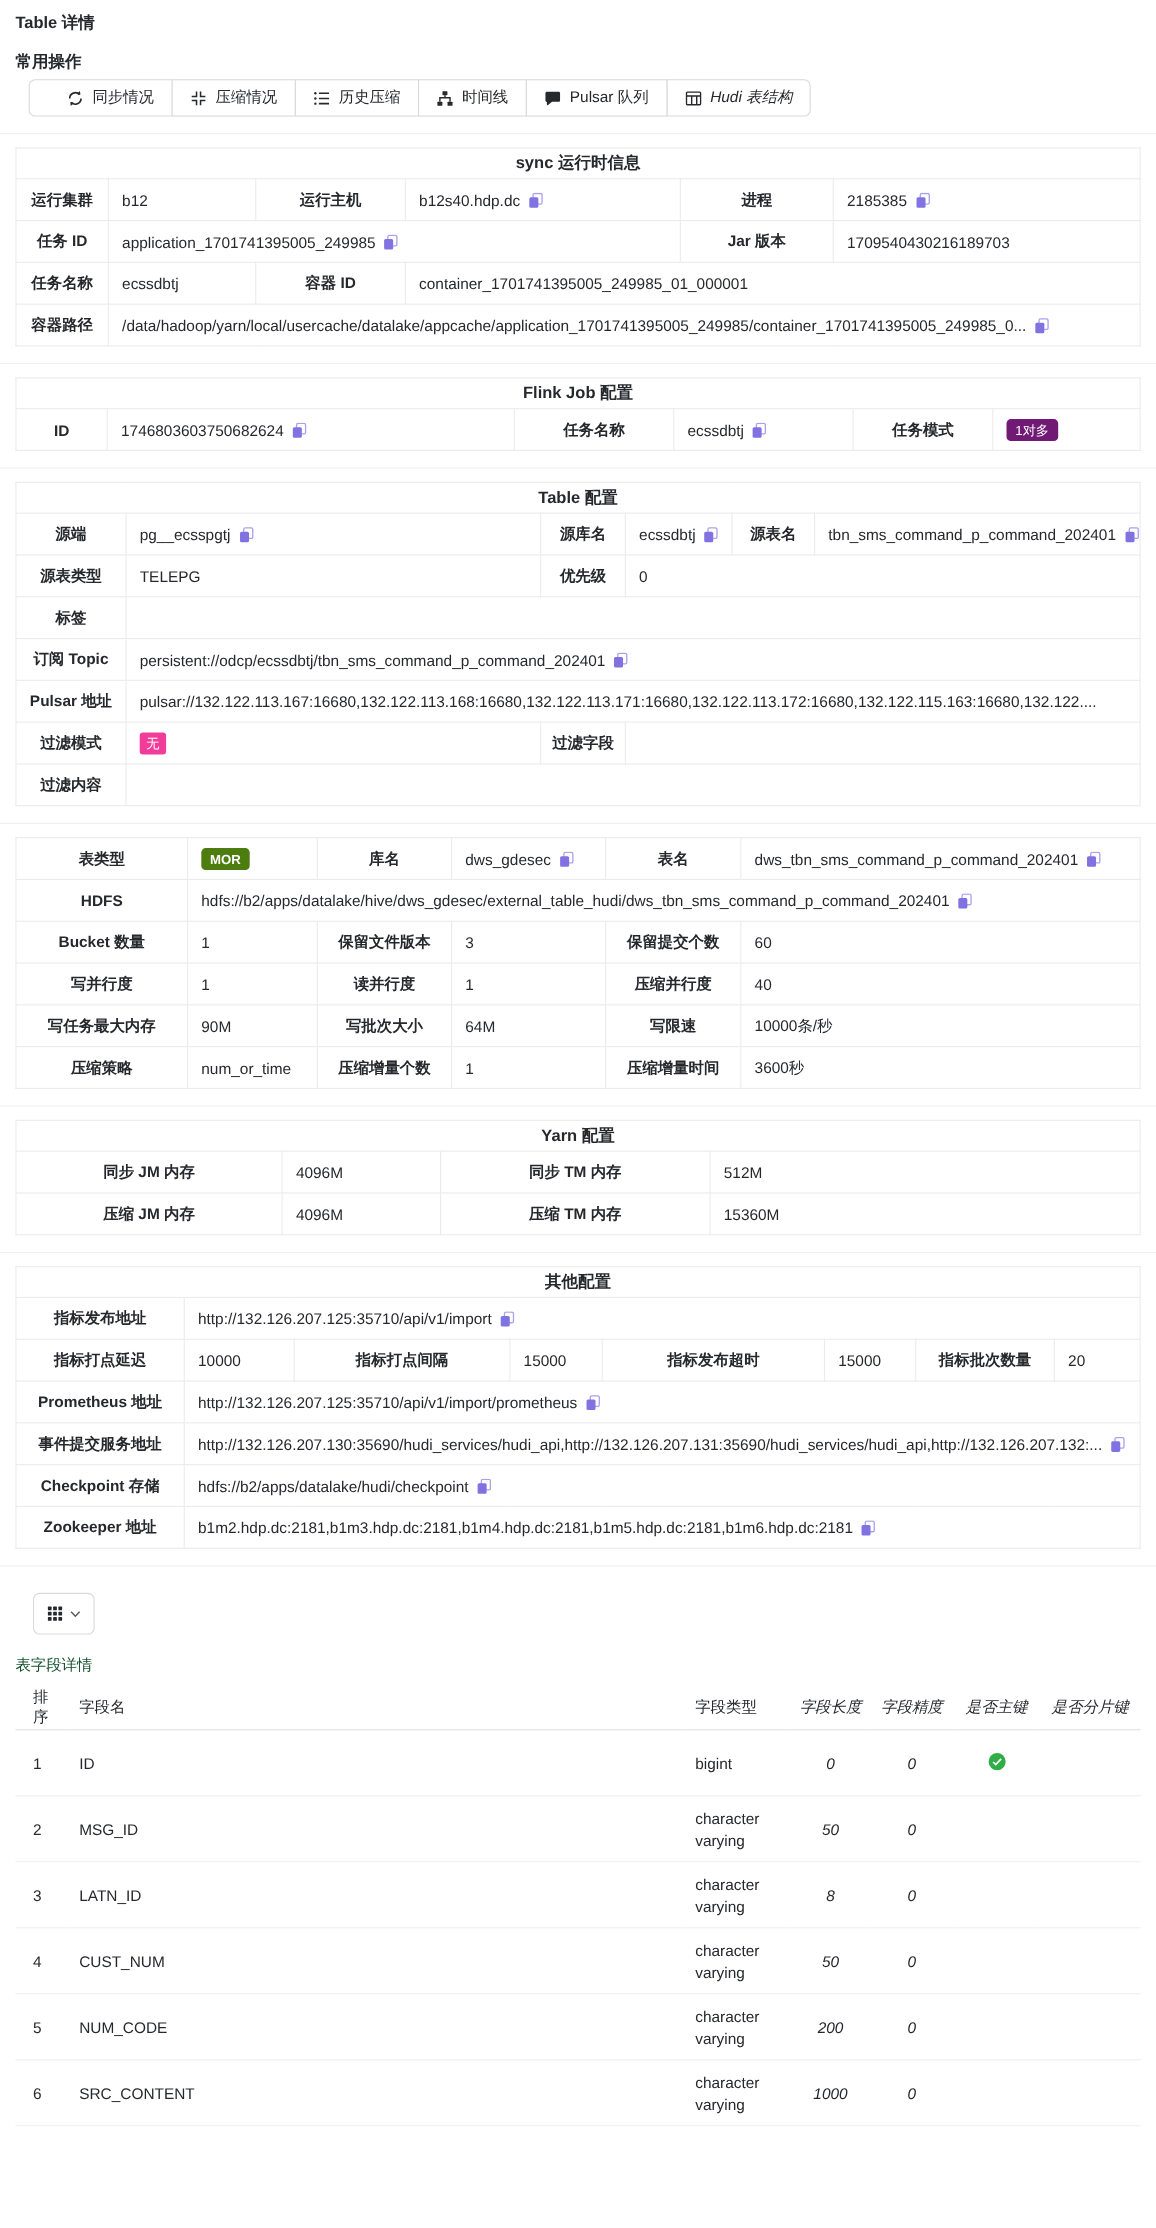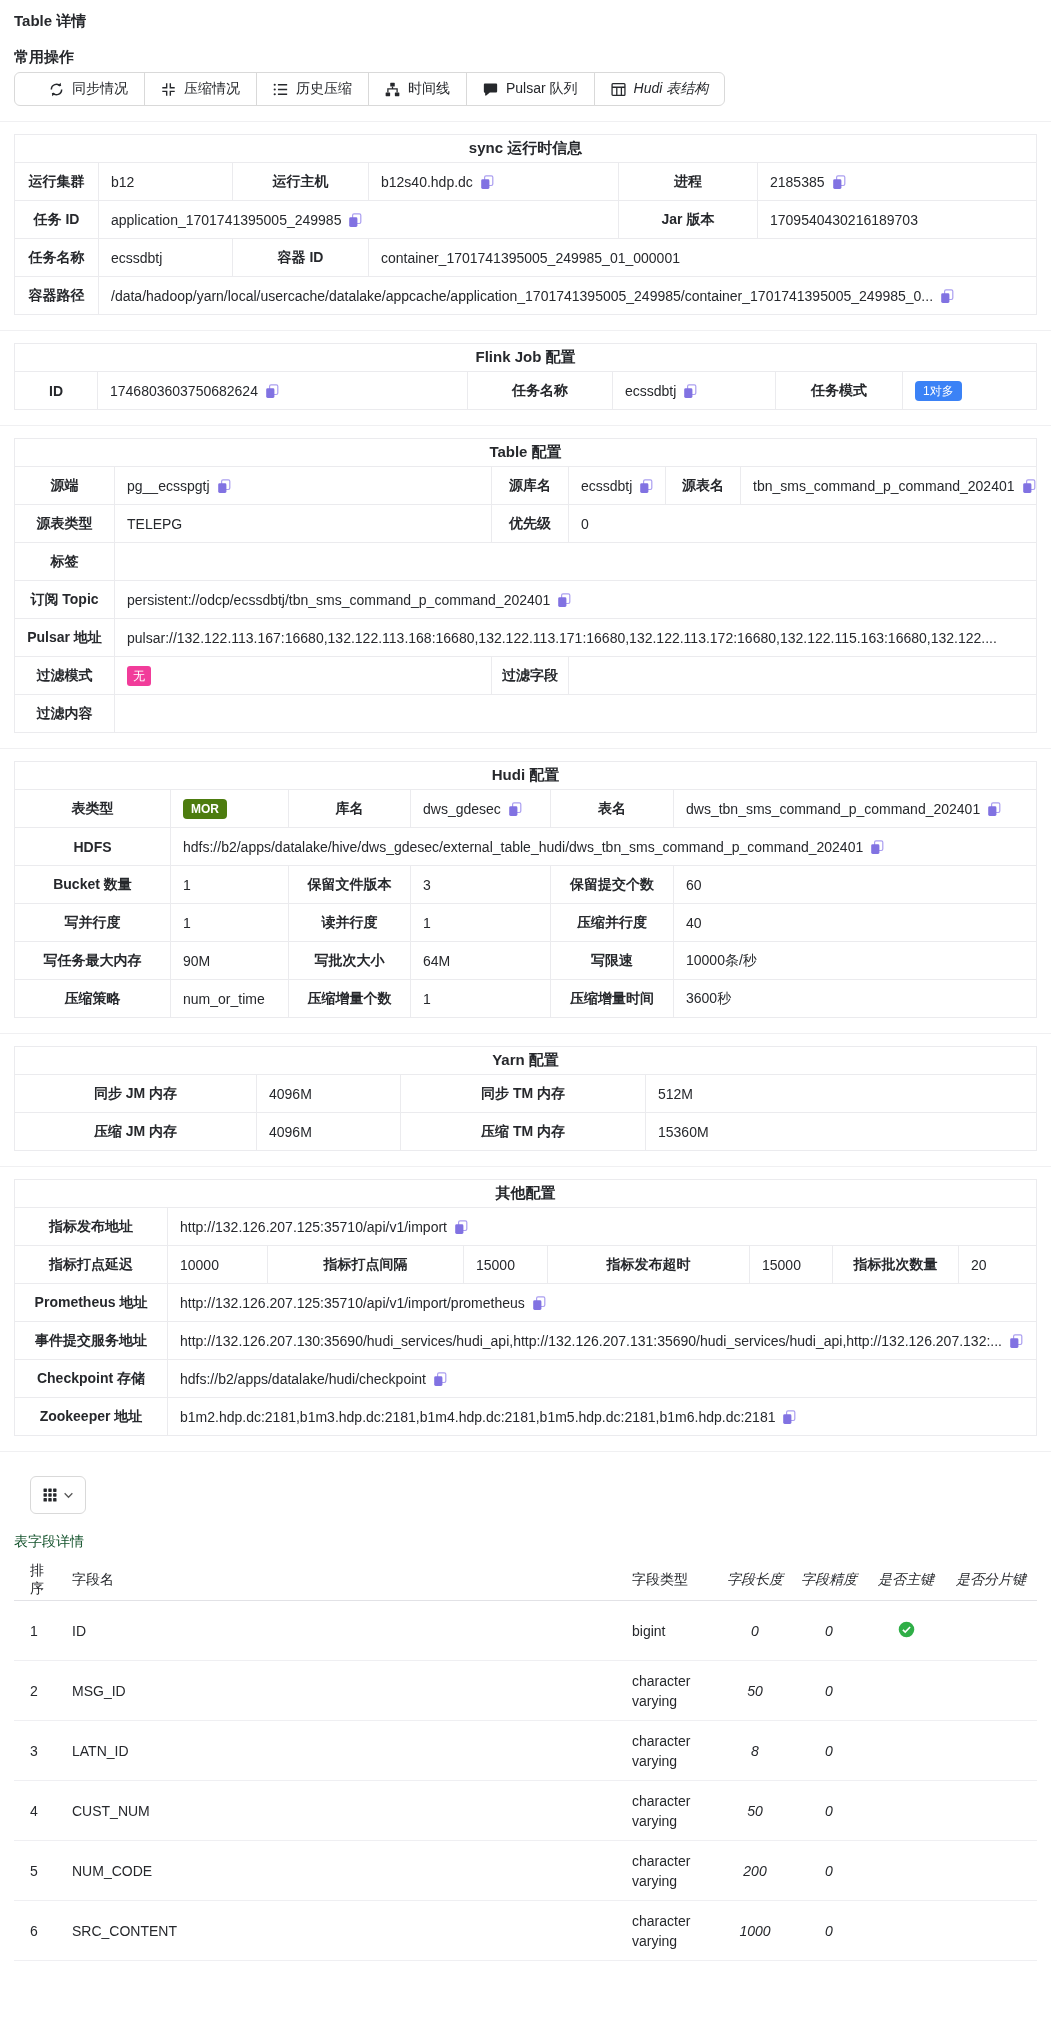--- a/index.html
+++ b/index.html
@@ -13,38 +13,38 @@
   .h1 { margin-top: 10px; font-size: 15px; font-weight: 700; line-height: 22px; }
   .h2 { margin-top: 14px; font-size: 15px; font-weight: 700; line-height: 22px; }
   .toolbar { margin-top: 4px; display: inline-flex; }
   .tbtn {
     display: inline-flex; align-items: center; gap: 8px;
     height: 34px; padding: 0 16px; background: #fff;
     border: 1px solid #d9d9d9; margin-left: -1px;
     font-size: 14px; color: #26282c; cursor: pointer;
     font-family: inherit; white-space: nowrap;
   }
-  .tbtn:first-child { border-radius: 6px 0 0 6px; margin-left: 0; padding-left: 34px; }
+  .tbtn:first-child { border-radius: 6px 0 0 6px; margin-left: 12px; padding-left: 34px; }
   .tbtn:last-child { border-radius: 0 6px 6px 0; font-style: italic; }
   .ico { display: inline-flex; align-items: center; line-height: 0; }
   .hr { height: 1px; background: #f0f0f2; margin: 15px -14px 0 -14px; }
   table.cfg { width: 100%; border-collapse: collapse; table-layout: fixed; margin-top: 12px; }
   table.cfg td {
     border: 1px solid #ebebee; height: 38px; padding: 4px 12px;
     overflow: hidden; white-space: nowrap; font-size: 14px; background: #fff;
   }
   table.cfg td.ttl { height: 28px; font-weight: 700; font-size: 15px; text-align: center; }
   table.cfg td.lbl { font-weight: 700; text-align: center; padding: 4px 6px; }
   table.cfg td.val { text-align: left; }
   .cp { display: inline-block; margin-left: 7px; vertical-align: -3px; line-height: 0; cursor: pointer; }
   .badge {
     display: inline-block; font-size: 12px; line-height: 18px; color: #fff;
     padding: 1px 8px; border-radius: 4px; vertical-align: 1px;
   }
-  .bg-purple { background: #3b82f6; }
+  .bg-purple { background: #701a75; }
   .bg-pink   { background: #f13c9a; border-radius: 3px; padding: 1px 6px; }
   .bg-blue   { background: #4d7c0f; font-weight: 700; }
   .gridbtn {
     margin-top: 24px; margin-left: 16px; width: 56px; height: 38px;
     border: 1px solid #d9d9d9; border-radius: 6px; background: #fff;
     display: inline-flex; align-items: center; justify-content: center; gap: 6px;
     cursor: pointer; color: #26282c;
   }
   .fields-title { margin-top: 16px; font-size: 14px; line-height: 22px; color: #14532d; }
   table.ftable { width: 100%; border-collapse: collapse; table-layout: fixed; margin-top: 8px; }
@@ -287,23 +287,20 @@
         <colgroup>
           <col style="width: 156px;">
           <col style="width: 118px;">
           <col style="width: 122px;">
           <col style="width: 140px;">
           <col style="width: 123px;">
           <col>
         </colgroup>
         <tbody>
           <tr>
-            <td colspan="6" class="ttl">Hudi 配置</td>
-          </tr>
-          <tr>
             <td class="lbl">表类型</td>
             <td class="val"><span class="badge bg-blue">MOR</span></td>
             <td class="lbl">库名</td>
             <td class="val"><span>dws_gdesec</span><span class="cp"><svg width="14" height="15" viewBox="0 0 14 15">
                   <rect x="4.6" y="0.9" width="8.2" height="9.6" rx="1.4" fill="none" stroke="#ab9ff0" stroke-width="1.2"></rect>
                   <rect x="1.2" y="4.3" width="8.2" height="9.6" rx="1.4" fill="#8172e2"></rect>
                 </svg></span></td>
             <td class="lbl">表名</td>
             <td class="val"><span>dws_tbn_sms_command_p_command_202401</span><span class="cp"><svg width="14" height="15" viewBox="0 0 14 15">
                   <rect x="4.6" y="0.9" width="8.2" height="9.6" rx="1.4" fill="none" stroke="#ab9ff0" stroke-width="1.2"></rect>

